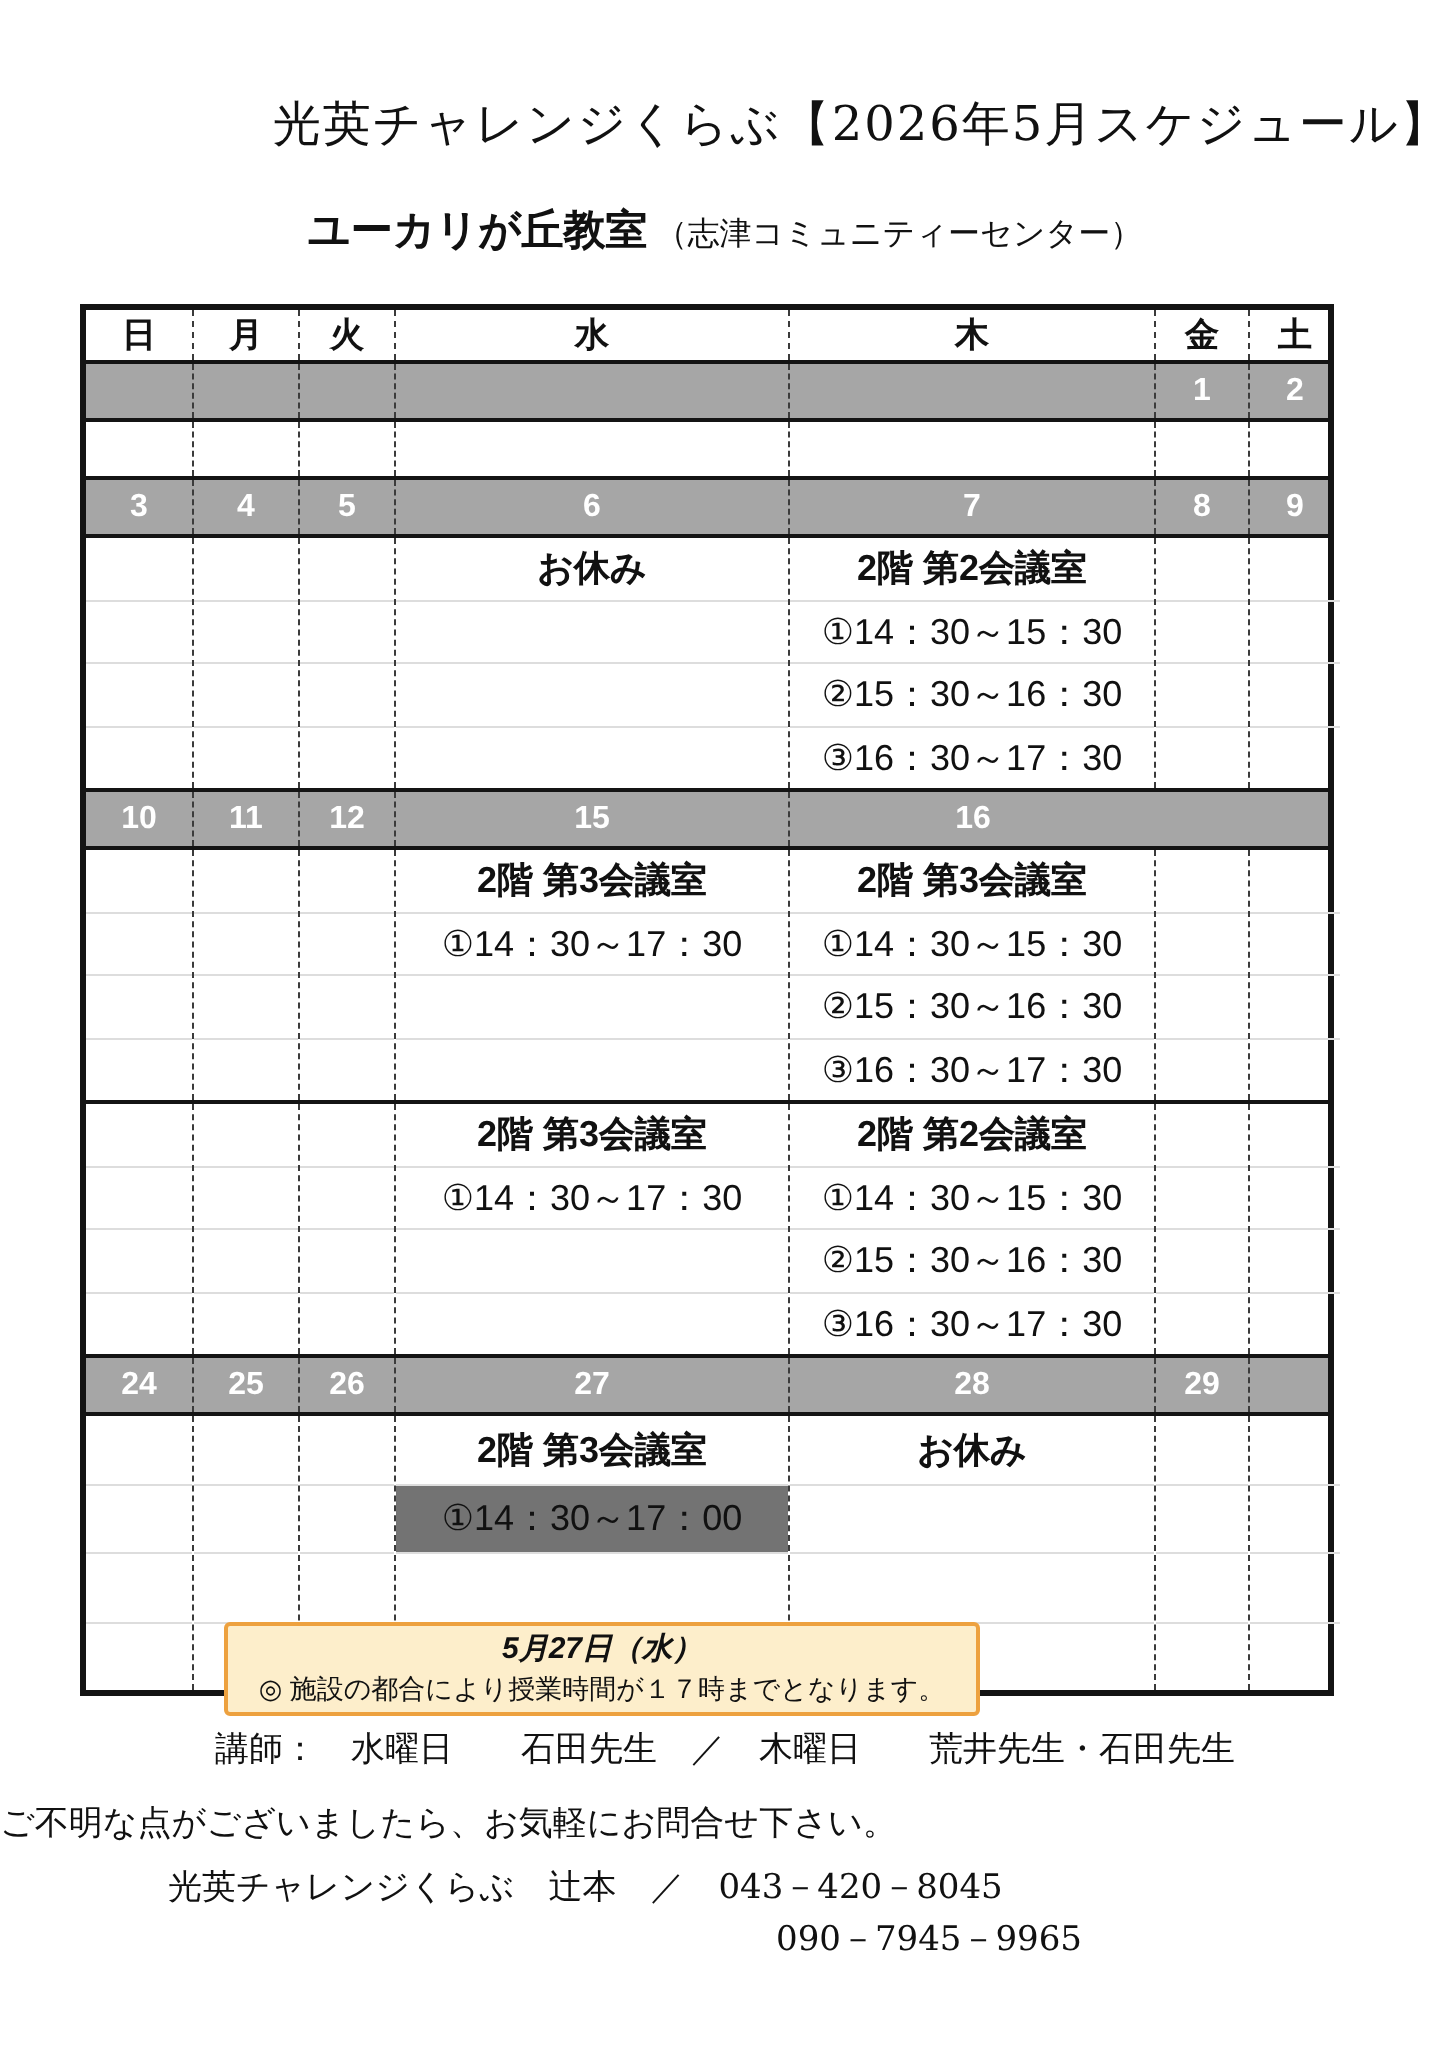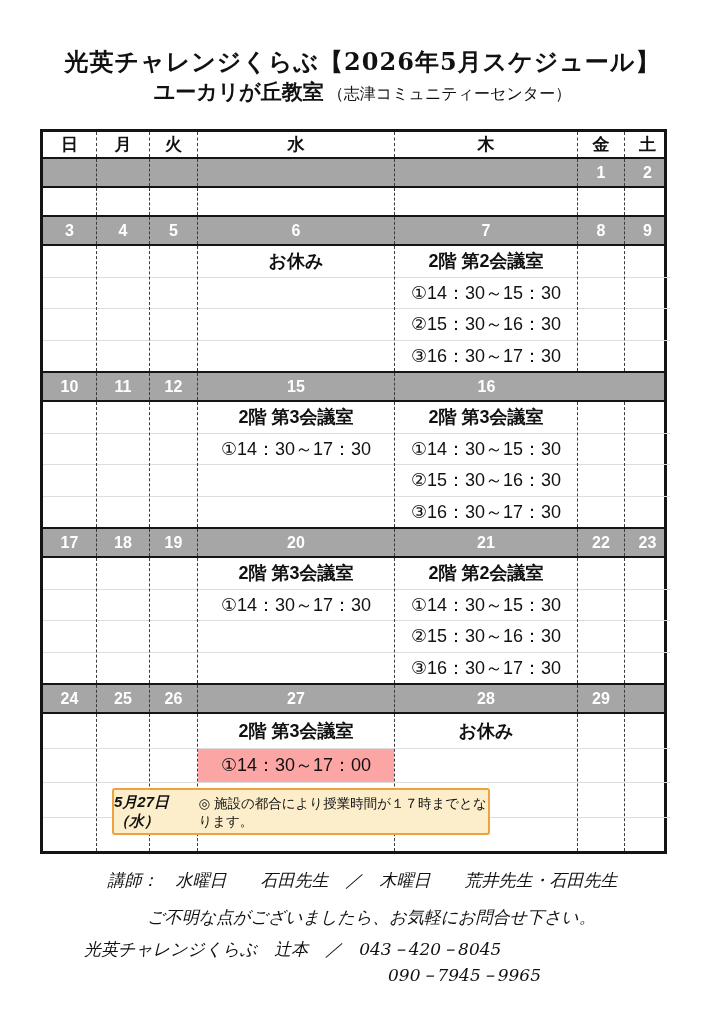--- a/index.html
+++ b/index.html
@@ -8,27 +8,27 @@
     width: 725px;
     height: 1024px;
     background: #ffffff;
     color: #111;
     font-family: "Liberation Sans", "DejaVu Sans", sans-serif;
   }
   .serif { font-family: "DejaVu Serif", "Liberation Serif", serif; }
 
   .page-title {
     margin-top: 46px;
-    text-align: center;
+    text-align: right;
     font-size: 24px;
-    font-weight: bold;
+    font-weight: normal;
     letter-spacing: 1px;
   }
   .page-subtitle {
-    margin-top: 0;
+    margin-top: 23px;
     text-align: center;
     font-size: 21px;
     font-weight: bold;
   }
   .page-subtitle .sub-note {
     font-size: 16px;
     font-weight: normal;
     margin-left: 4px;
   }
 
@@ -71,49 +71,50 @@
     flex: 1;
     display: flex;
     align-items: center;
     justify-content: center;
     font-size: 18px;
     white-space: nowrap;
     border-bottom: 1px solid #dddddd;
   }
   .line:last-child { border-bottom: 0; }
   .room { font-weight: bold; }
-  .hl { background: #fca5a5; }
+  .hl { background: #737373; }
 
   .note-box {
     position: absolute;
     left: 69px;
     top: 656px;
     width: 378px;
     height: 47px;
     background: #fdeecb;
     border: 2px solid #eda13f;
     border-radius: 3px;
     display: flex;
+    flex-direction: column;
     align-items: center;
     justify-content: center;
     z-index: 2;
   }
   .note-line1 {
     font-style: italic;
     font-weight: bold;
     font-size: 15px;
   }
   .note-line2 {
     font-size: 13.5px;
     margin-top: 2px;
   }
 
-  .footer { margin-top: 15px; font-size: 17px; font-style: italic; }
+  .footer { margin-top: 15px; font-size: 17px; }
   .f1 { text-align: center; }
-  .f2 { text-align: center; margin-top: 14px; margin-left: 18px; }
+  .f2 { margin-top: 14px; }
   .f3 { padding-left: 84px; margin-top: 9px; }
   .f4 { padding-left: 388px; margin-top: 3px; }
 </style>
 </head>
 <body>
 
 <div class="page-title serif">光英チャレンジくらぶ【2026年5月スケジュール】</div>
 
 <div class="page-subtitle serif">
   <span>ユーカリが丘教室</span><span class="sub-note">（志津コミュニティーセンター）</span>
@@ -262,29 +263,20 @@
         <div class="line"></div>
         <div class="line"></div>
       </div>
       <div class="cell">
         <div class="line"></div>
         <div class="line"></div>
         <div class="line"></div>
         <div class="line"></div>
       </div>
     </div>
-    <div class="row date-row">
-      <div class="cell">17</div>
-      <div class="cell">18</div>
-      <div class="cell">19</div>
-      <div class="cell">20</div>
-      <div class="cell">21</div>
-      <div class="cell">22</div>
-      <div class="cell">23</div>
-    </div>
     <div class="row content-row h4">
       <div class="cell">
         <div class="line"></div>
         <div class="line"></div>
         <div class="line"></div>
         <div class="line"></div>
       </div>
       <div class="cell">
         <div class="line"></div>
         <div class="line"></div>

